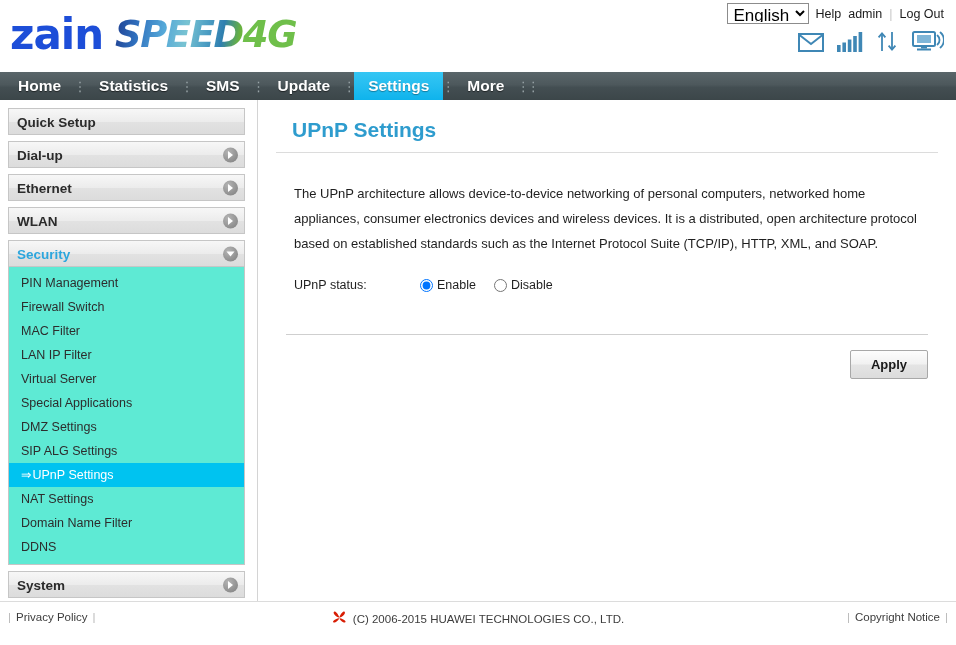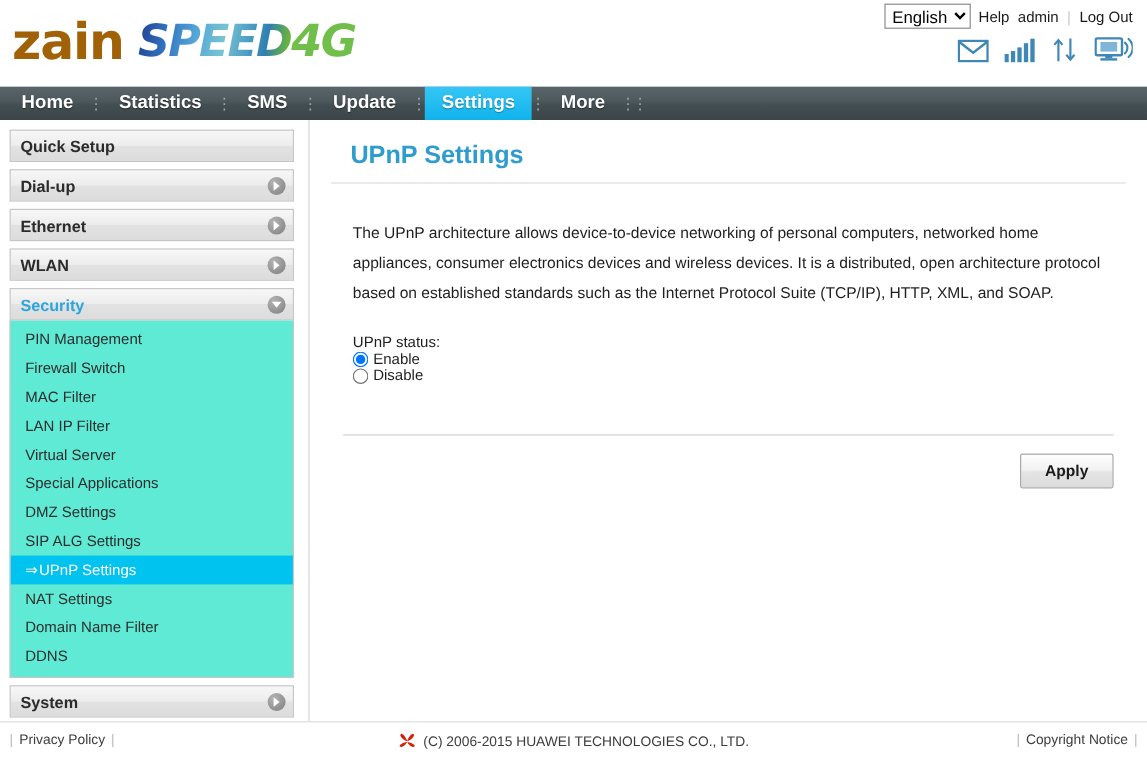--- a/index.html
+++ b/index.html
@@ -23,21 +23,21 @@
     position: absolute;
     left: 10px; top: 8px;
     height: 52px;
     display: flex; align-items: center;
     user-select: none;
   }
   .logo-zain {
     font-size: 42px;
     font-weight: bold;
     letter-spacing: -1px;
-    color: #a16207;
+    color: #1d4ed8;
     font-family: "DejaVu Sans", sans-serif;
   }
   .logo-speed {
     margin-left: 12px;
     font-size: 37px;
     font-weight: bold;
     font-style: italic;
     letter-spacing: -1.5px;
     font-family: "DejaVu Sans", sans-serif;
     background: linear-gradient(100deg,#1f3d8f 0%, #2f6fbd 18%, #55a8d8 38%, #78c3d2 55%, #4e9fc4 70%, #2f7fb0 82%, #6ab33e 95%);
@@ -59,21 +59,21 @@
   #top-links {
     position: absolute;
     right: 12px; top: 3px;
     display: flex; align-items: center;
     font-size: 12.5px;
     color: #333;
     gap: 7px;
   }
   #lang-select {
     font-family: "Liberation Sans", sans-serif;
-    font-size: 14px;
+    font-size: 17px;
     height: 21px;
     padding: 1px 2px;
     border: 1px solid #8c8c8c;
     background: #fff;
     color: #000;
   }
   .top-link { color:#1a1a1a; text-decoration: none; cursor: pointer; }
   .sep-pipe { color:#c9c9c9; }
 
   
@@ -192,24 +192,23 @@
   #desc {
     margin: 28px 18px 0 18px;
     font-size: 13px;
     color: #1f1f1f;
     line-height: 25px;
     max-width: 648px;
   }
   #status-row {
     margin: 22px 0 0 18px;
     display: flex;
-    align-items: flex-start;
+    align-items: center;
     font-size: 12.5px;
     color: #1f1f1f;
-    flex-direction: column;
   }
   #status-label { width: 126px; }
   .radio-opt {
     display: flex; align-items: center;
     margin-right: 18px;
     cursor: pointer;
     white-space: nowrap;
   }
   .radio-opt input { margin: 0 4px 0 0; cursor:pointer; }
   #form-rule {

